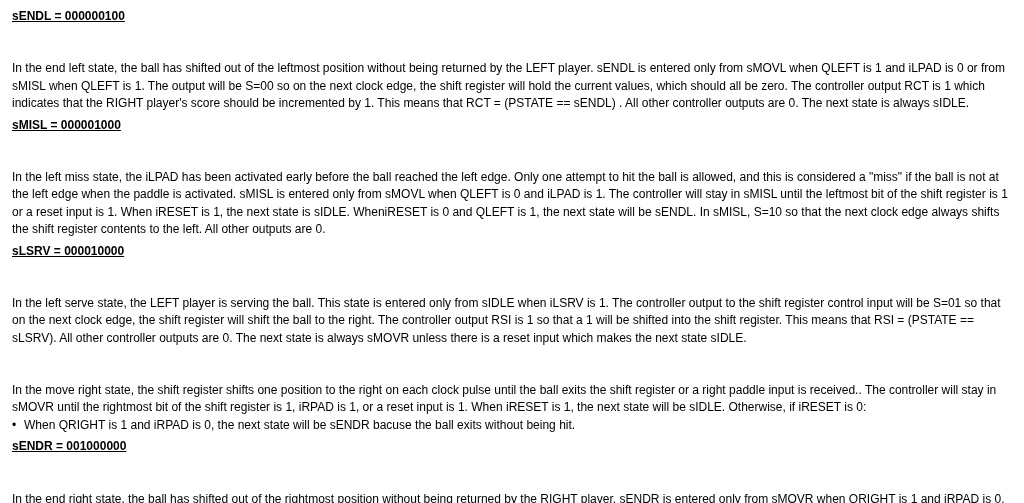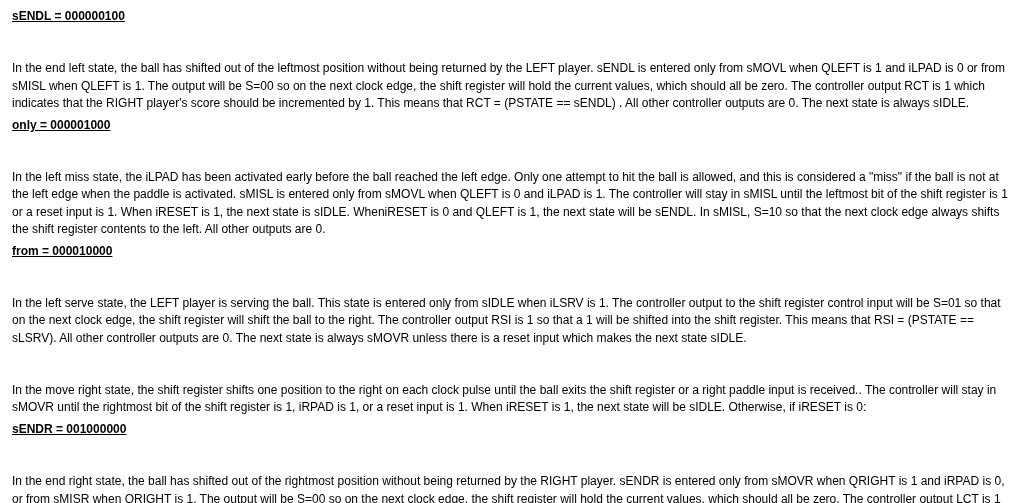--- a/index.html
+++ b/index.html
@@ -47,31 +47,32 @@
 <body>
 
 <div>
 
   <div class="content-block">
     <div class="state-header">sENDL  =  000000100</div>
     <div class="state-body">In the end left state, the ball has shifted out of the leftmost position without being returned by the LEFT player. sENDL is entered only from sMOVL when QLEFT is 1  and iLPAD is 0 or from sMISL when QLEFT is 1. The output will be S=00 so on the next clock edge, the shift register will hold the current values, which should all be zero. The controller output RCT is 1 which indicates that the RIGHT player's score should be incremented by 1. This means that RCT = (PSTATE == sENDL) . All other controller outputs are 0. The next state is always sIDLE.</div>
   </div>
 
   <div class="content-block">
-    <div class="state-header">only  =  000001000</div>
+    <div class="state-header">sMISL  =  000001000</div>
     <div class="state-body">In the left miss state, the iLPAD has been activated early before the ball reached the left edge. Only one attempt to hit the ball is allowed, and this is considered a "miss" if the ball is not at the left edge when the paddle is activated.  sMISL is entered only from sMOVL when QLEFT is 0 and iLPAD is 1.  The controller will stay in sMISL until the leftmost bit of the shift register is 1 or a reset input is 1. When iRESET is 1, the next state is sIDLE. WheniRESET is 0 and QLEFT is 1, the next state will be sENDL. In sMISL, S=10 so that the next clock edge always shifts the shift register contents to the left. All other outputs are 0.</div>
   </div>
 
   <div class="content-block">
-    <div class="state-header">from  =  000010000</div>
+    <div class="state-header">sLSRV  =  000010000</div>
     <div class="state-body">In the left serve state, the LEFT player is serving the ball. This state is entered only from sIDLE when iLSRV is 1. The controller output to the shift register control input will be S=01 so that on the next clock edge, the shift register will shift the ball to the right. The controller output RSI is 1 so that a 1 will be shifted into the shift register. This means that RSI = (PSTATE == sLSRV). All other controller outputs are 0. The next state is always sMOVR unless there is a reset input which makes the next state sIDLE.</div>
   </div>
 
   <div class="content-block">
     <div class="state-body">In the move right state, the shift register shifts one position to the right on each clock pulse until the ball exits the shift register or a right paddle input is received.. The controller will stay in sMOVR until the rightmost bit of the shift register is 1, iRPAD is 1, or a reset input is 1. When iRESET is 1, the next state will be sIDLE. Otherwise, if iRESET is 0:</div>
+    <div class="bullet-item">When QRIGHT is 1 and iRPAD is 0, the next state will be sENDR bacuse the ball exits without being hit.</div>
   </div>
 
   <div class="content-block">
     <div class="state-header">sENDR  =  001000000</div>
     <div class="state-body">In the end right state, the ball has shifted out of the rightmost position without being returned by the RIGHT player. sENDR is entered only from sMOVR when QRIGHT is 1  and iRPAD is 0, or from sMISR when QRIGHT is 1. The output will be S=00 so on the next clock edge, the shift register will hold the current values, which should all be zero. The controller output LCT is 1 which indicates that the LEFT player's score should be incremented by 1. This means that LCT = (PSTATE == sENDR) . All other controller outputs are 0. The next state is always sIDLE.</div>
   </div>
 
   <div class="content-block">
     <div class="state-body">.</div>
   </div>

